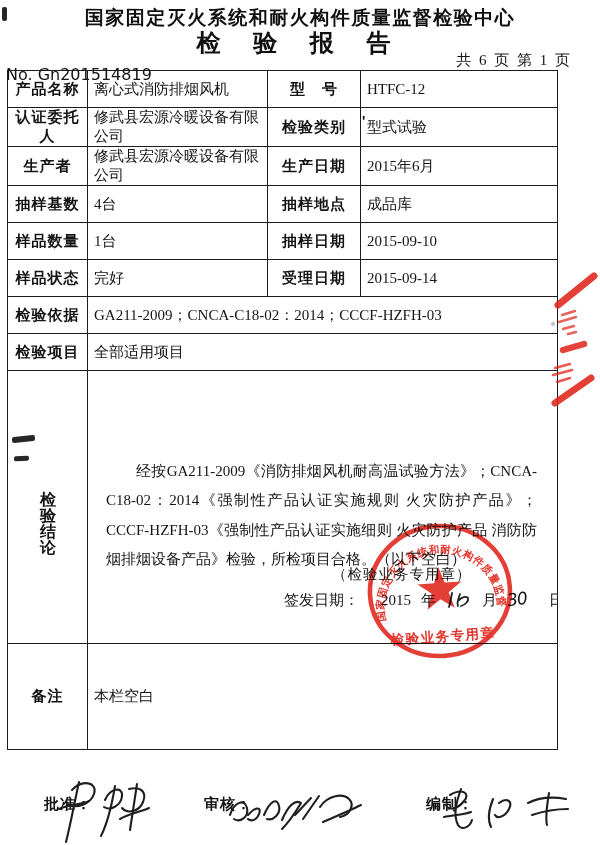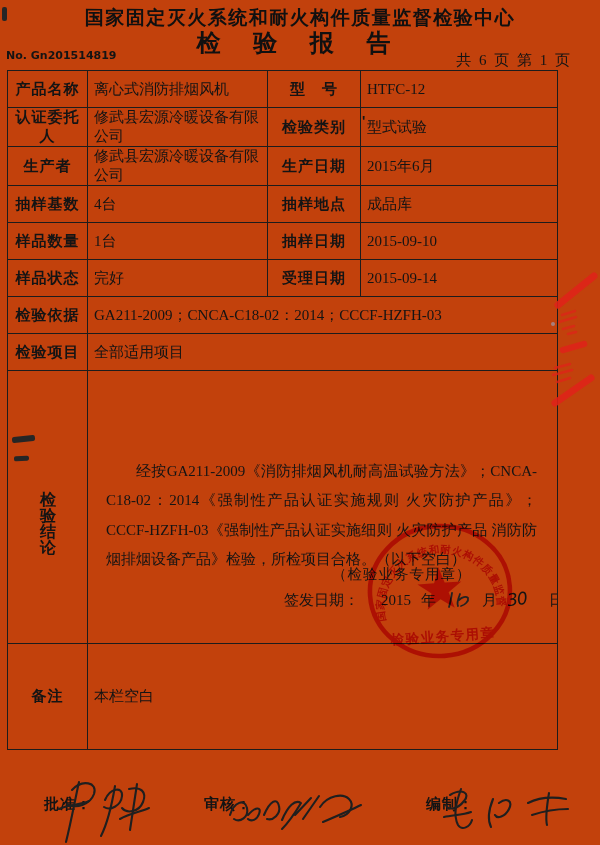--- a/index.html
+++ b/index.html
@@ -1,34 +1,34 @@
 <!DOCTYPE html>
 <html><head>
 <meta charset="utf-8">
 <style>
   html,body{margin:0;padding:0;background:#e8e8e8;}
   .page{
     position:relative;width:600px;height:845px;margin:0 auto;
-    background:#c2410c;overflow:hidden;color:#141414;
+    background:#ffffff;overflow:hidden;color:#141414;
     font-family:"Liberation Serif", serif;
   }
   
   .org-title{
     position:absolute;top:5px;left:0;width:100%;text-align:center;
     font-family:"Liberation Sans", sans-serif;font-weight:bold;
     font-size:19px;letter-spacing:1.5px;color:#101010;
   }
   .report-title{
     position:absolute;top:27px;left:0;width:100%;text-align:center;
     font-family:"Liberation Sans", sans-serif;font-weight:bold;
     font-size:24px;letter-spacing:13px;color:#101010;
   }
   .report-no{
-    position:absolute;top:49px;left:6px;
-    font-family:"DejaVu Sans", sans-serif;font-weight:bold;font-size:11px;
+    position:absolute;top:65px;left:6px;
+    font-family:"DejaVu Sans", sans-serif;font-weight:normal;font-size:16px;
   }
   .page-info{
     position:absolute;top:51px;right:28px;font-size:15px;letter-spacing:2px;
   }
   
   table.report{
     position:absolute;left:7px;top:70px;width:550px;
     border-collapse:collapse;table-layout:fixed;
   }
   table.report td{

